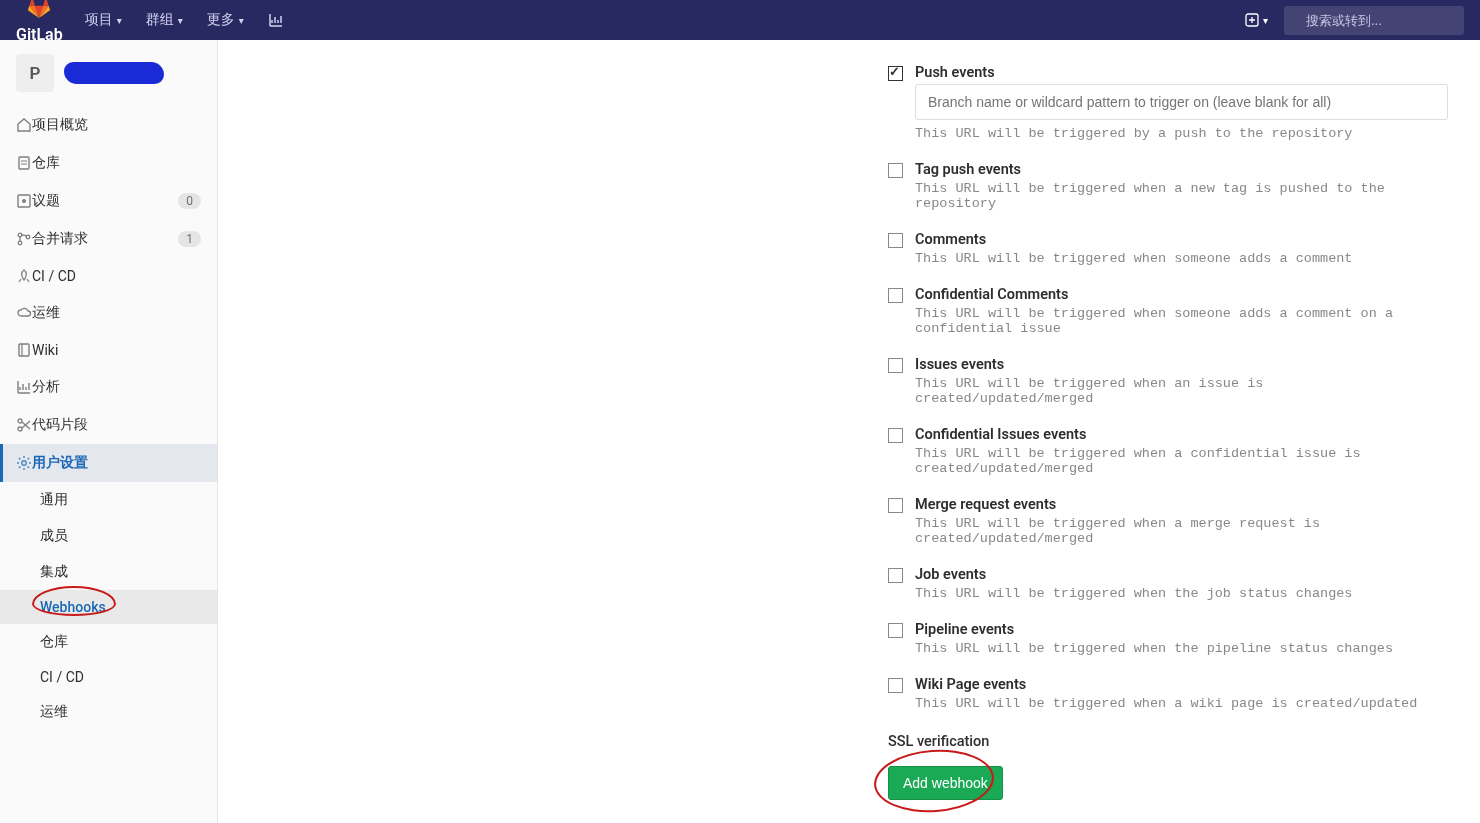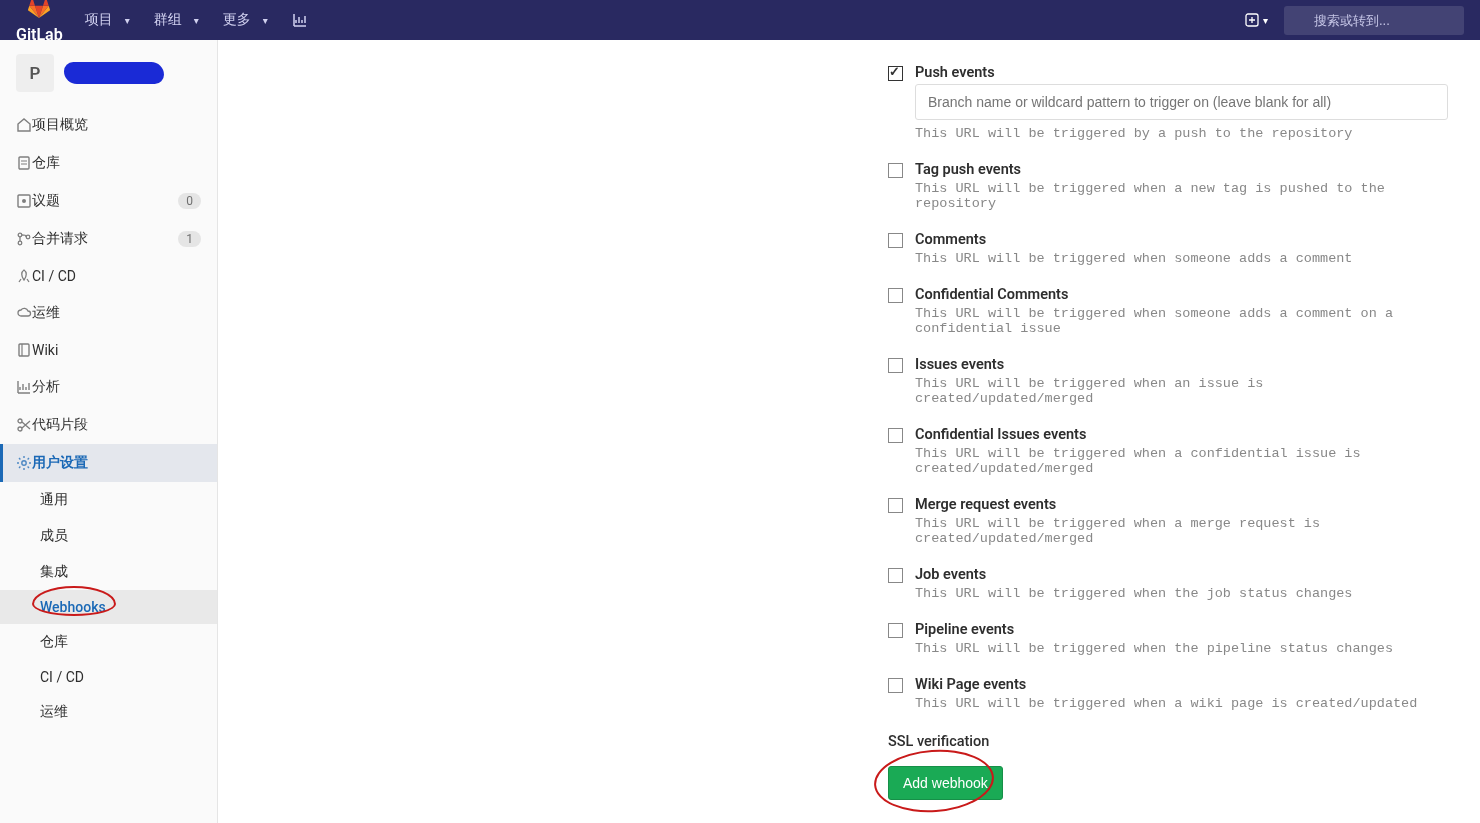--- a/index.html
+++ b/index.html
@@ -3,25 +3,25 @@
 <meta charset="utf-8">
 <style>
 * { margin: 0; padding: 0; box-sizing: border-box; }
 body { font-family: -apple-system, BlinkMacSystemFont, "Segoe UI", Roboto, sans-serif; font-size: 14px; color: #2e2e2e; background: #fff; }
 
 .topbar { background: #292961; height: 40px; display: flex; align-items: center; padding: 0 16px; color: #fff; }
 .logo { display: flex; align-items: center; gap: 6px; margin-right: 14px; flex-direction: column; }
 .logo-icon { width: 22px; height: 22px; }
 .logo-text { font-weight: 600; font-size: 16px; }
 .nav-group { display: flex; gap: 8px; }
-.nav-item { color: #d1d1f0; padding: 6px 8px; display: flex; align-items: center; gap: 12px; cursor: pointer; font-size: 14px; }
+.nav-item { color: #d1d1f0; padding: 6px 8px; display: flex; align-items: center; gap: 4px; cursor: pointer; font-size: 14px; }
 .chev { font-size: 10px; }
 .topbar-right { margin-left: auto; display: flex; align-items: center; gap: 10px; }
 .plus-btn { color: #fff; display: flex; align-items: center; gap: 4px; cursor: pointer; padding: 4px 6px; }
-.search-box { background: rgba(255,255,255,0.12); border: none; color: #fff; padding: 7px 30px; width: 180px; font-size: 13px; border-radius: 3px; }
+.search-box { background: rgba(255,255,255,0.12); border: none; color: #fff; padding: 7px 22px; width: 180px; font-size: 13px; border-radius: 3px; }
 .search-box::placeholder { color: #c8c8e8; }
 
 .layout { display: flex; height: calc(100vh - 40px); }
 .sidebar { width: 218px; background: #fafafa; border-right: 1px solid #e5e5e5; overflow-y: auto; }
 .proj-header { display: flex; align-items: center; gap: 10px; padding: 14px 16px; }
 .proj-avatar { width: 38px; height: 38px; background: #eee; border-radius: 4px; display: flex; align-items: center; justify-content: center; font-weight: 600; color: #555; font-size: 17px; }
 .proj-scribble { width: 100px; height: 22px; background: #1a2ad6; border-radius: 10px 14px 10px 14px; }
 .side-list { list-style: none; }
 .side-item { display: flex; align-items: center; padding: 10px 16px; gap: 0; color: #2e2e2e; cursor: pointer; }
 .side-item.active { background: #e4e7ed; color: #1b69b6; font-weight: 600; box-shadow: inset 3px 0 0 #1b69b6; }

